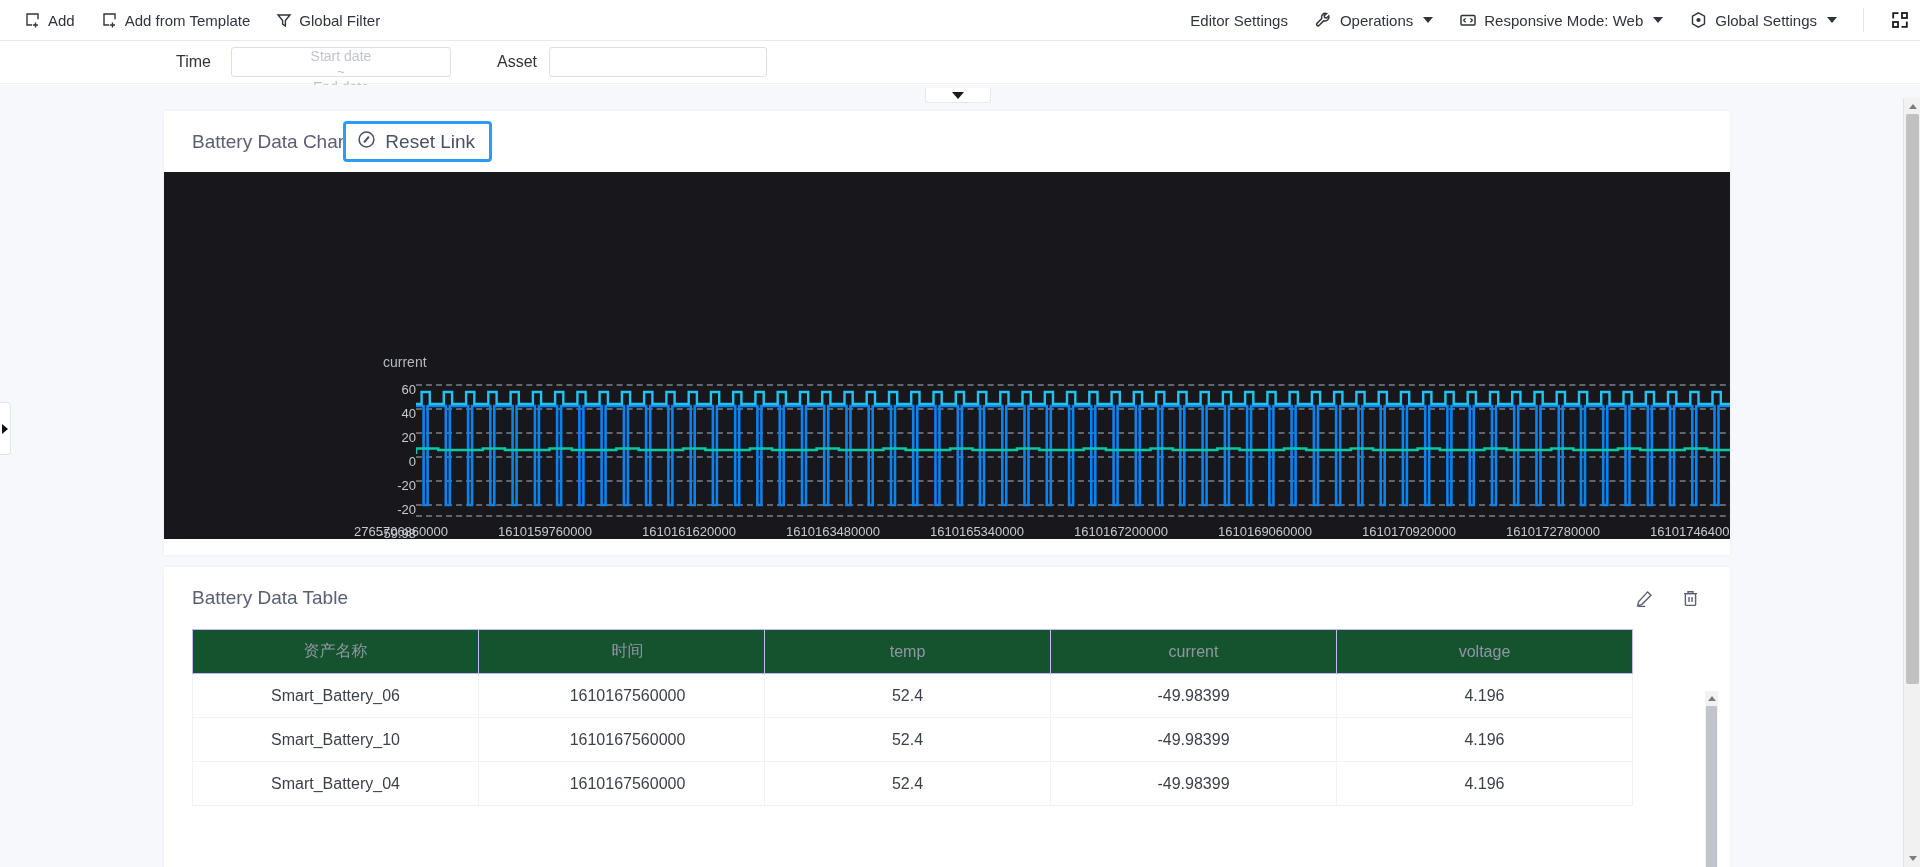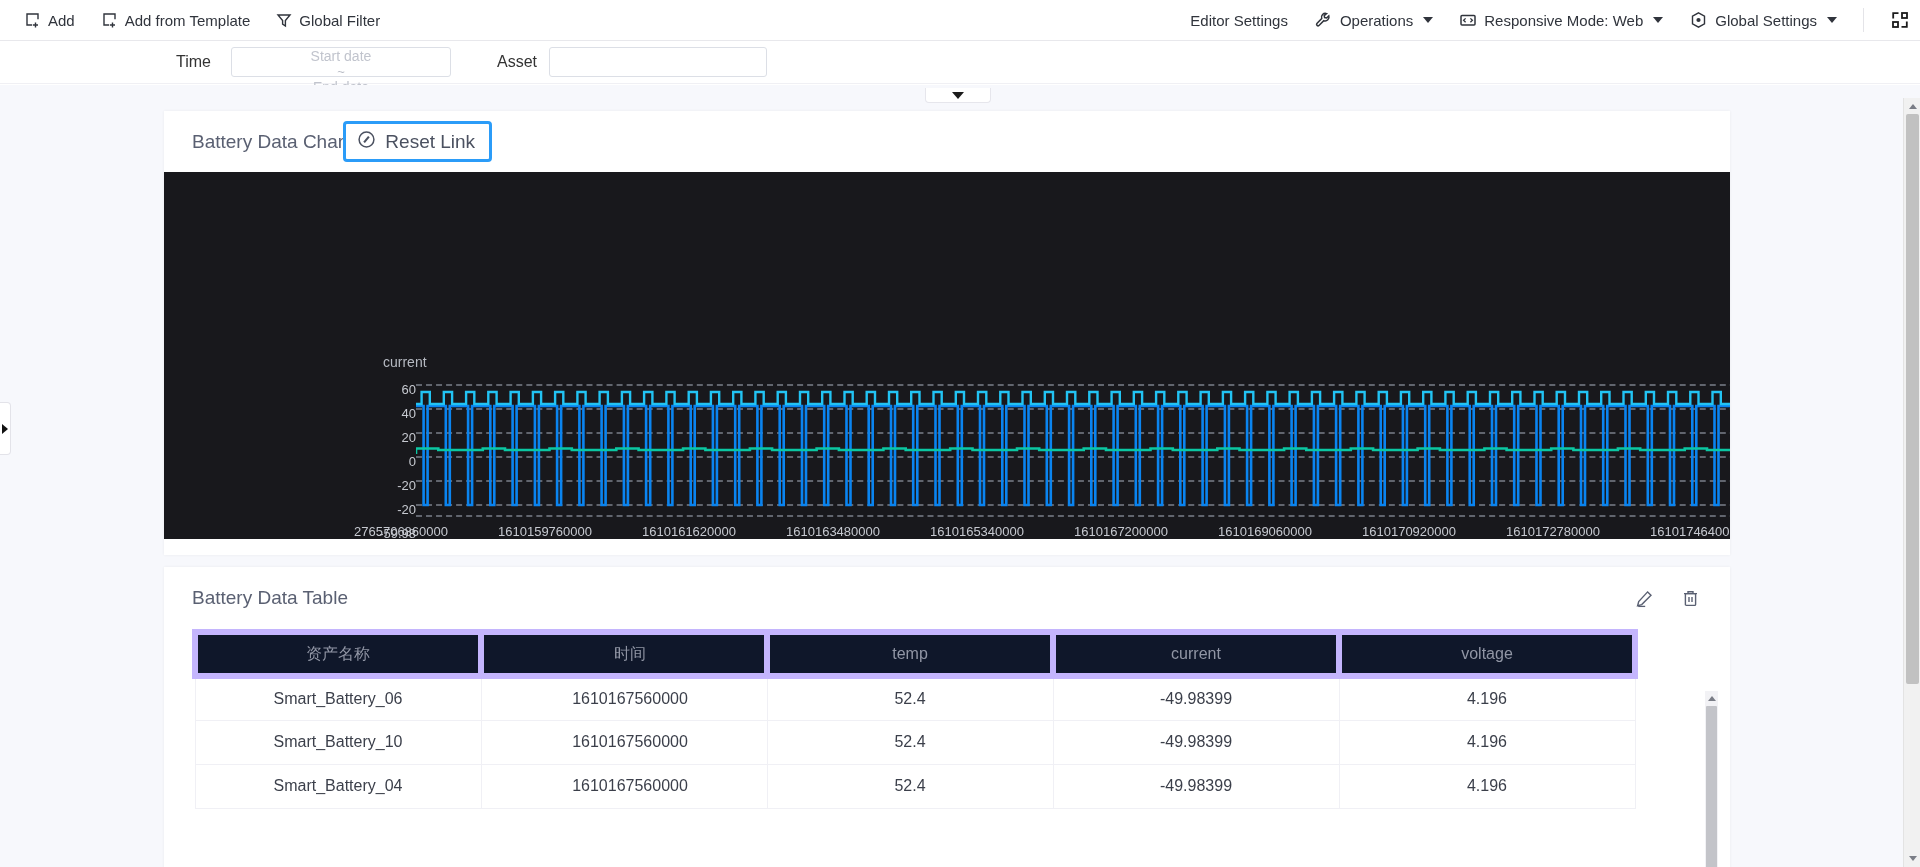--- a/index.html
+++ b/index.html
@@ -187,21 +187,21 @@
   .act-icon { color: #5a6072; cursor: pointer; display: flex; }
 
   #table-scroll {
     position: absolute; left: 28px; top: 62px;
     width: 1510px; height: 300px;
     overflow: hidden;
   }
   table { border-collapse: collapse; width: 1440px; table-layout: fixed; }
   th {
     height: 44px; font-size: 16px; font-weight: 400; color: #9196a5;
-    border: 6px solid #c4b5fd; background: #0f172a;
+    border: 1px solid #c4b5fd; background: #14532d;
   }
   td {
     height: 44px; font-size: 16px; color: #3b3f4a; text-align: center;
     border: 1px solid #f0f0f5; background: #fff;
   }
   th:first-child, td:first-child { width: 286px; }
   th:nth-child(2), td:nth-child(2) { width: 286px; padding-left: 12px; }
   th:nth-child(3), td:nth-child(3) { width: 286px; }
   th:nth-child(4), td:nth-child(4) { width: 286px; }
   th:nth-child(5), td:nth-child(5) { width: 296px; }

